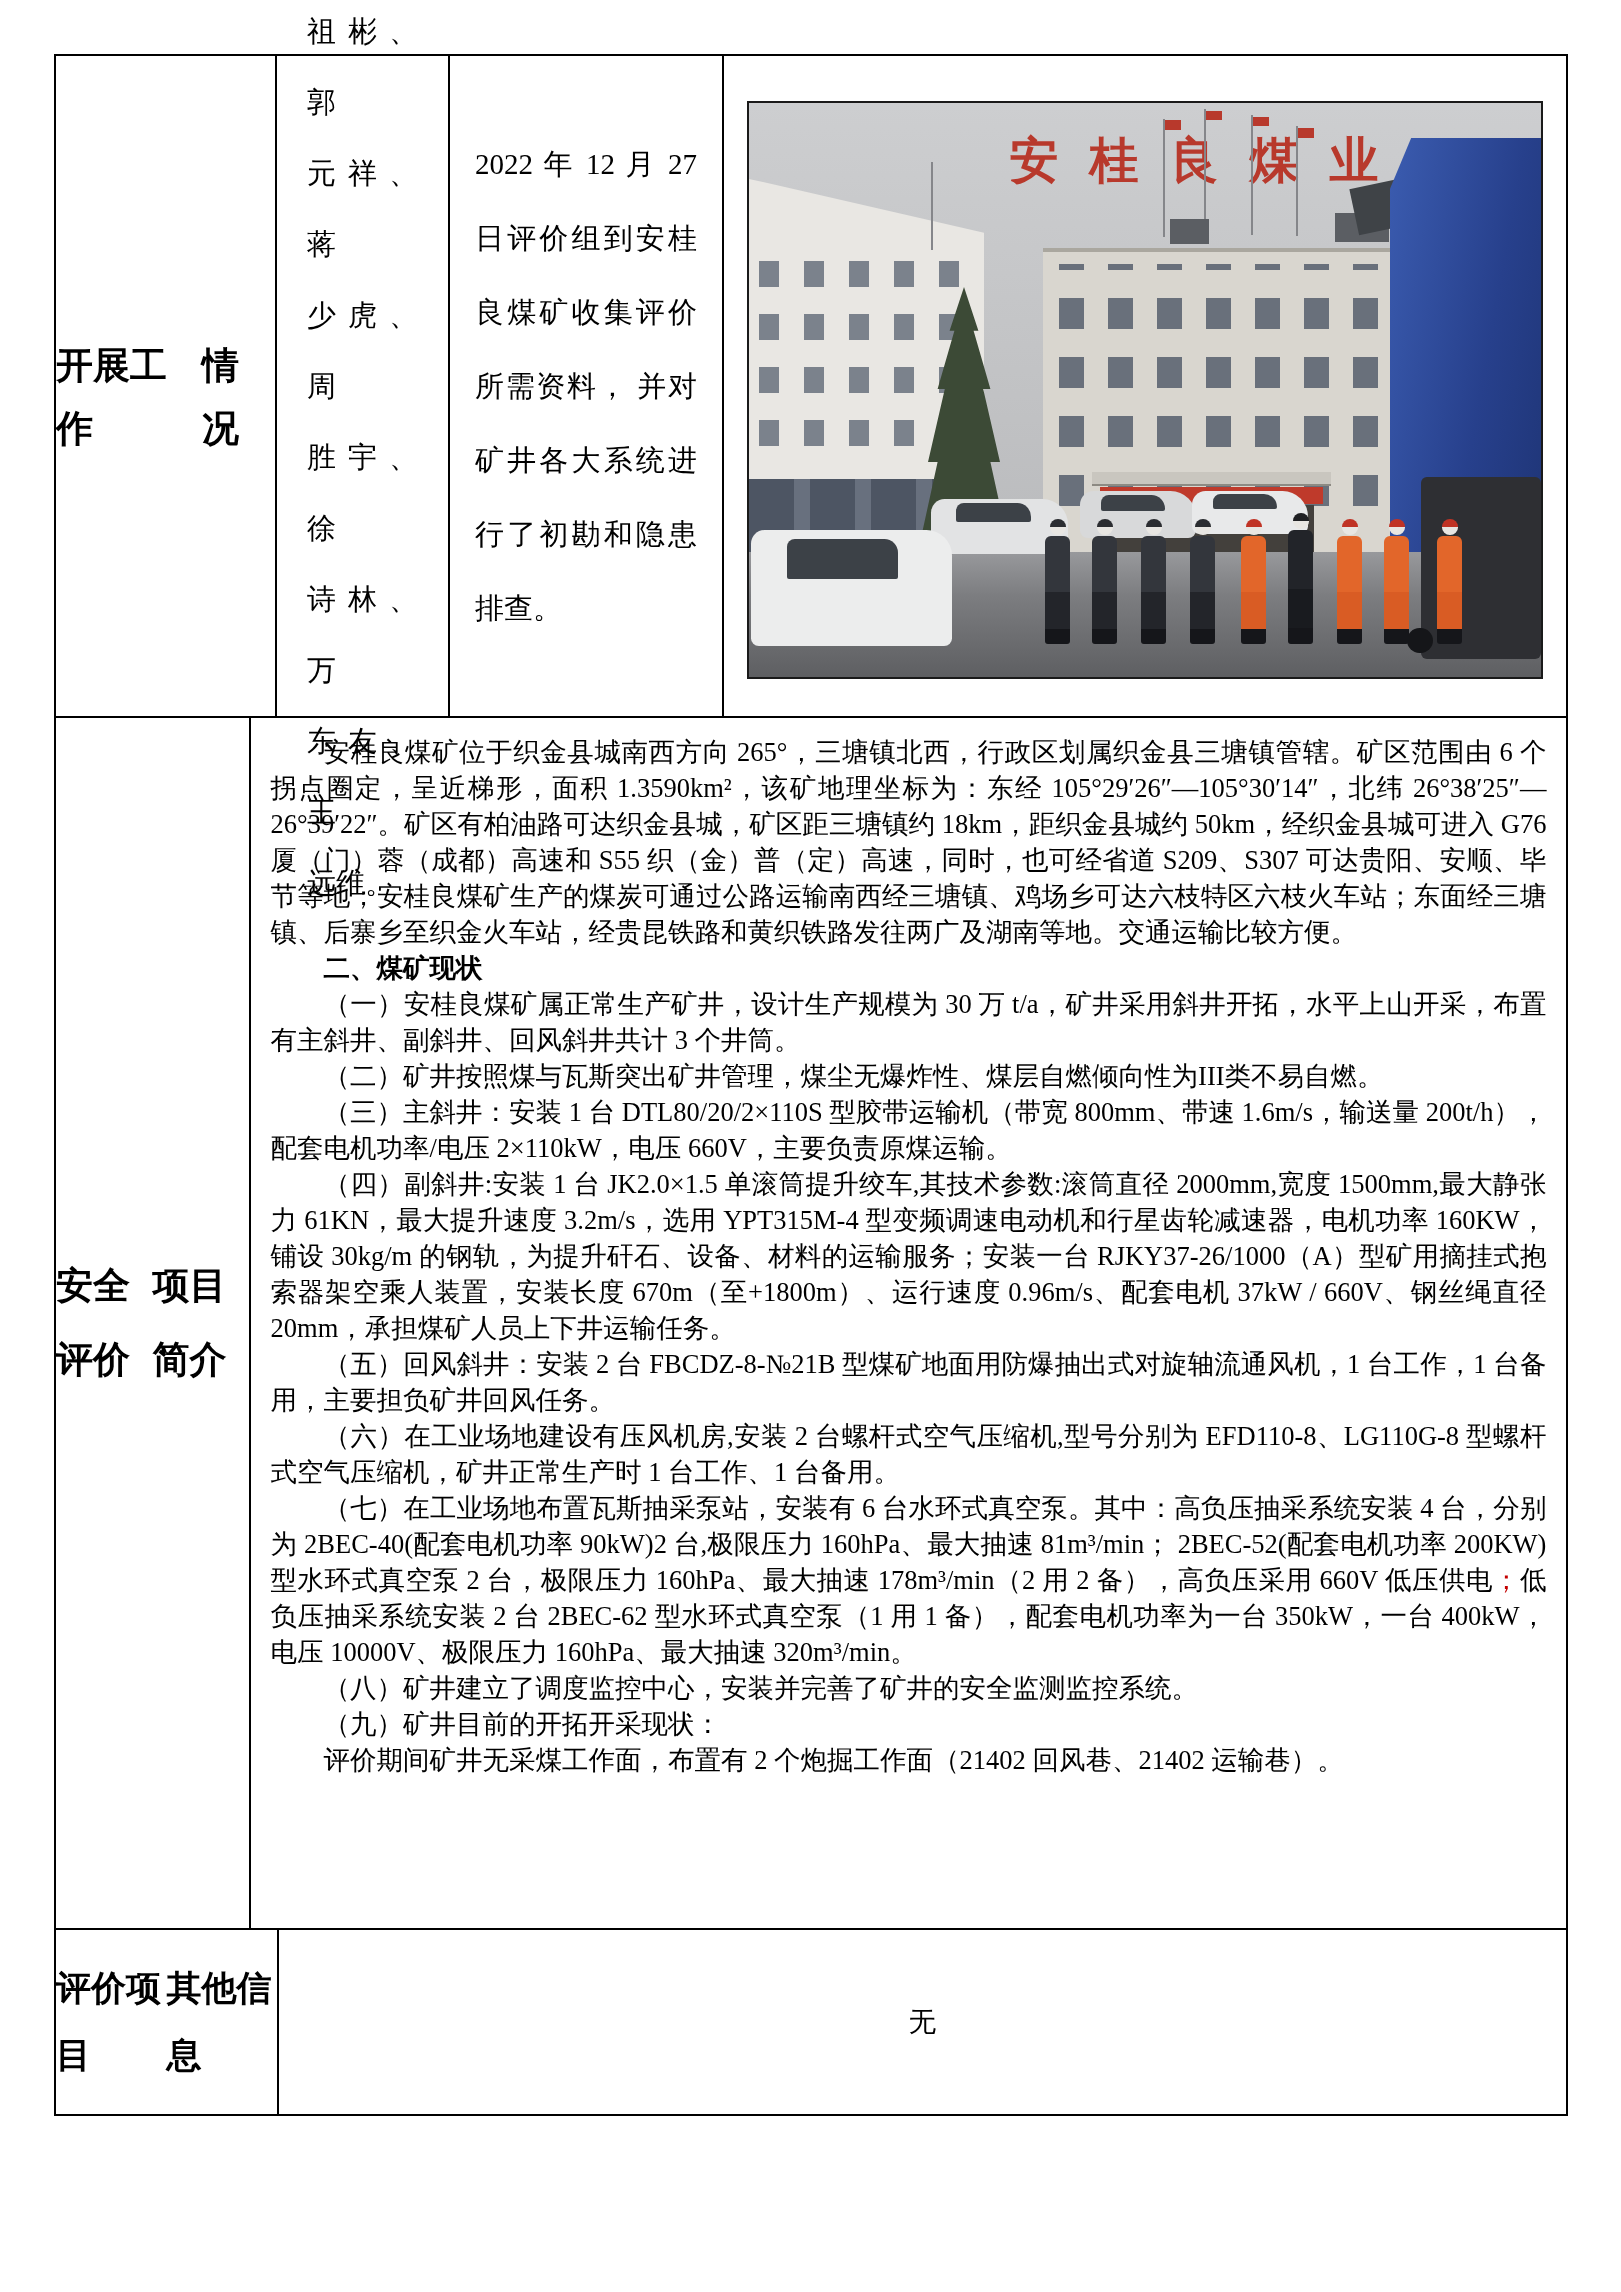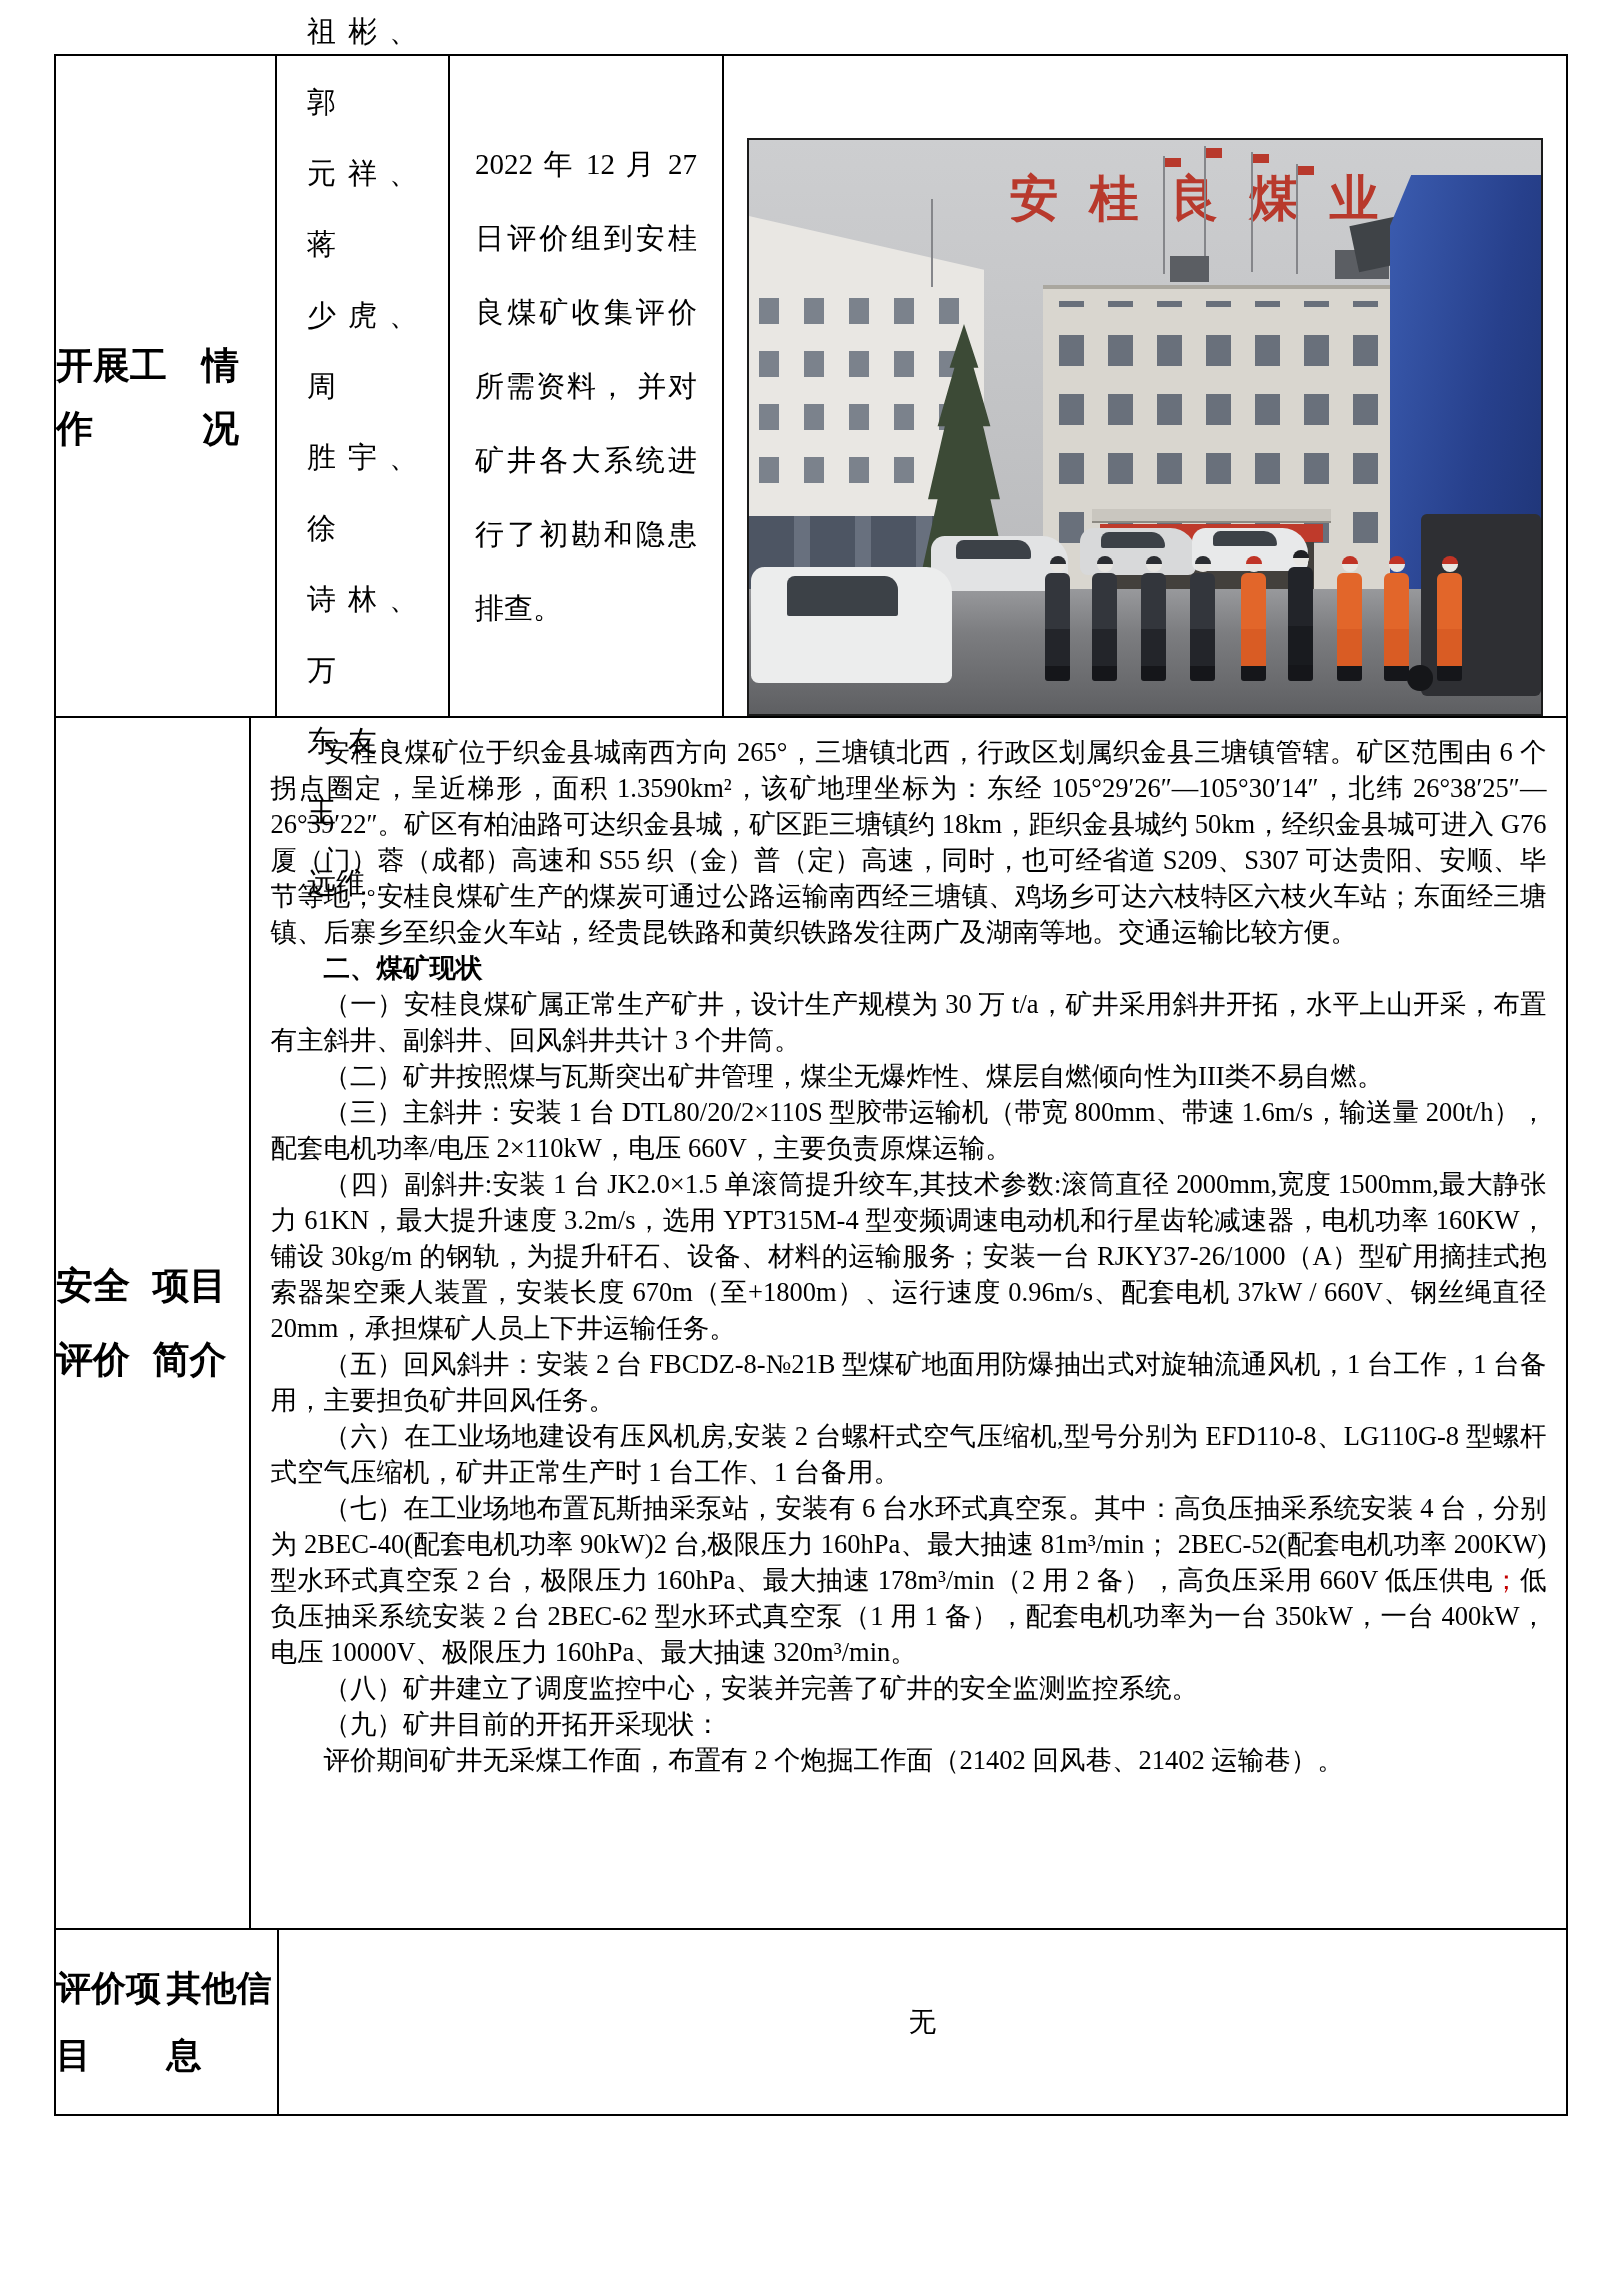--- a/index.html
+++ b/index.html
@@ -40,21 +40,21 @@
   
   .body-text { padding:15.7px 19.6px 0 19.6px; font-size:26.5px; line-height:36px; text-align:justify; overflow:hidden; }
   .body-text p { text-indent:2em; }
   .body-text p.h { font-weight:700; }
   .red { color:#c30000; }
 
   
   .none-cell { display:flex; align-items:center; justify-content:center; font-size:27.4px; }
 
   
-  .photo-cell { display:flex; justify-content:center; align-items:flex-end; padding-top:7.8px; }
+  .photo-cell { display:flex; justify-content:center; align-items:center; padding-top:7.8px; }
   .photo { position:relative; width:796px; height:578px; border:2px solid #1a1a1a; overflow:hidden; background:#c9cacc; }
   .ph { position:absolute; }
   .ph-sky { inset:0; background:linear-gradient(#cdced0,#c0c1c3 55%,#b4b5b8); }
   .ph-left-bld { left:0; top:76px; width:235px; height:384px; background:#e9e7e3;
     clip-path:polygon(0 0,100% 14%,100% 100%,0 100%); z-index:1; }
   .lb-windows { position:absolute; left:9.8px; right:11.8px; top:71px; height:196px;
     background:
       repeating-linear-gradient(0deg, transparent 0 25.5px, #e9e7e3 25.5px 53px),
       repeating-linear-gradient(90deg, #7b828c 0 19.6px, #e9e7e3 19.6px 45px); }
   .lb-shops { position:absolute; left:0; right:0; bottom:0; height:84px;

